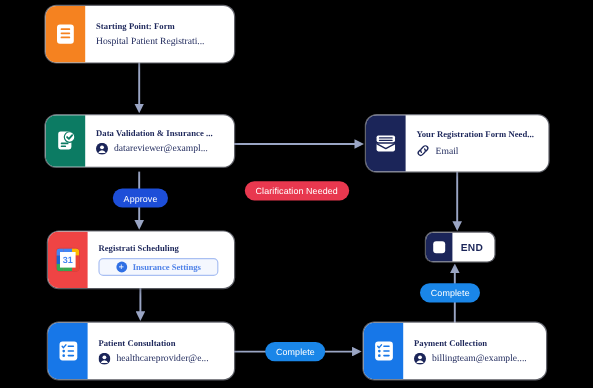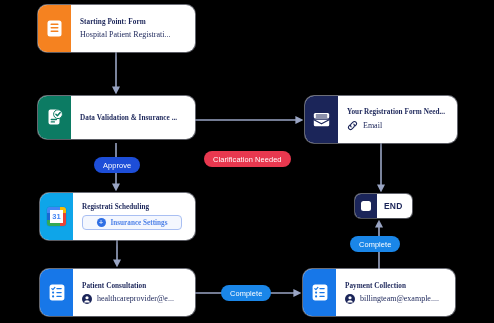--- a/index.html
+++ b/index.html
@@ -65,21 +65,21 @@
   .node-sub-text { overflow: hidden; text-overflow: ellipsis; }
 
   
   #node-start      { left: 38px;  top: 5px;   width: 157px; height: 47px; }
   #node-start .node-icon   { background: #F58220; }
   #node-validation { left: 38px;  top: 96px;  width: 157px; height: 43px; }
   #node-validation .node-icon { background: #0C7B63; }
   #node-email      { left: 305px; top: 96px;  width: 152px; height: 47px; }
   #node-email .node-icon   { background: #1B2559; }
   #node-appt       { left: 40px;  top: 193px; width: 155px; height: 47px; }
-  #node-appt .node-icon    { background: #0ea5e9; }
+  #node-appt .node-icon    { background: #ef4444; }
   #node-consult    { left: 40px;  top: 269px; width: 155px; height: 47px; }
   #node-consult .node-icon { background: #1777E8; }
   #node-payment    { left: 303px; top: 269px; width: 152px; height: 47px; }
   #node-payment .node-icon { background: #1777E8; }
 
   
   #node-end {
     position: absolute;
     left: 355px; top: 194px;
     height: 24px;
@@ -217,20 +217,28 @@
       <svg width="16" height="17" viewBox="0 0 16 17" xmlns="http://www.w3.org/2000/svg">
         <path d="M1.5 2.5 a2 2 0 0 1 2-2 h7 a2 2 0 0 1 2 2 v11 a2 2 0 0 1 -2 2 h-7 a2 2 0 0 1 -2 -2 z" fill="#ffffff"></path>
         <rect x="3.6" y="9.8" width="6.5" height="1.4" rx="0.7" fill="#0C7B63"></rect>
         <rect x="3.6" y="12.2" width="4.5" height="1.4" rx="0.7" fill="#0C7B63"></rect>
         <circle cx="11" cy="5.2" r="4.4" fill="#ffffff" stroke="#0C7B63" stroke-width="1"></circle>
         <path d="M8.9 5.2 L10.4 6.7 L13.2 3.6" stroke="#0C7B63" stroke-width="1.5" fill="none" stroke-linecap="round" stroke-linejoin="round"></path>
       </svg>
     </div>
     <div class="node-body">
       <div class="node-title">Data Validation &amp; Insurance ...</div>
+      <div class="node-sub">
+        <svg class="avatar-icon" width="10" height="10" viewBox="0 0 12 12" xmlns="http://www.w3.org/2000/svg">
+          <circle cx="6" cy="6" r="6" fill="#1B2559"></circle>
+          <circle cx="6" cy="4.5" r="1.9" fill="#ffffff"></circle>
+          <path d="M2.3 10.2 a3.9 3.9 0 0 1 7.4 0 z" fill="#ffffff"></path>
+        </svg>
+        <span class="node-sub-text">datareviewer@exampl...</span>
+      </div>
     </div>
   </div>
 
   <div class="node" id="node-email">
     <div class="node-icon">
       <svg width="17" height="15" viewBox="0 0 18 16" xmlns="http://www.w3.org/2000/svg">
         <rect x="0.8" y="1" width="16.4" height="6" rx="1.6" fill="#ffffff"></rect>
         <rect x="2.8" y="2.6" width="12.4" height="1.1" rx="0.55" fill="#1B2559"></rect>
         <rect x="2.8" y="4.7" width="12.4" height="1.1" rx="0.55" fill="#1B2559"></rect>
         <path d="M0.8 8.2 h16.4 v5.3 a1.6 1.6 0 0 1 -1.6 1.6 h-13.2 a1.6 1.6 0 0 1 -1.6 -1.6 z" fill="#ffffff"></path>

